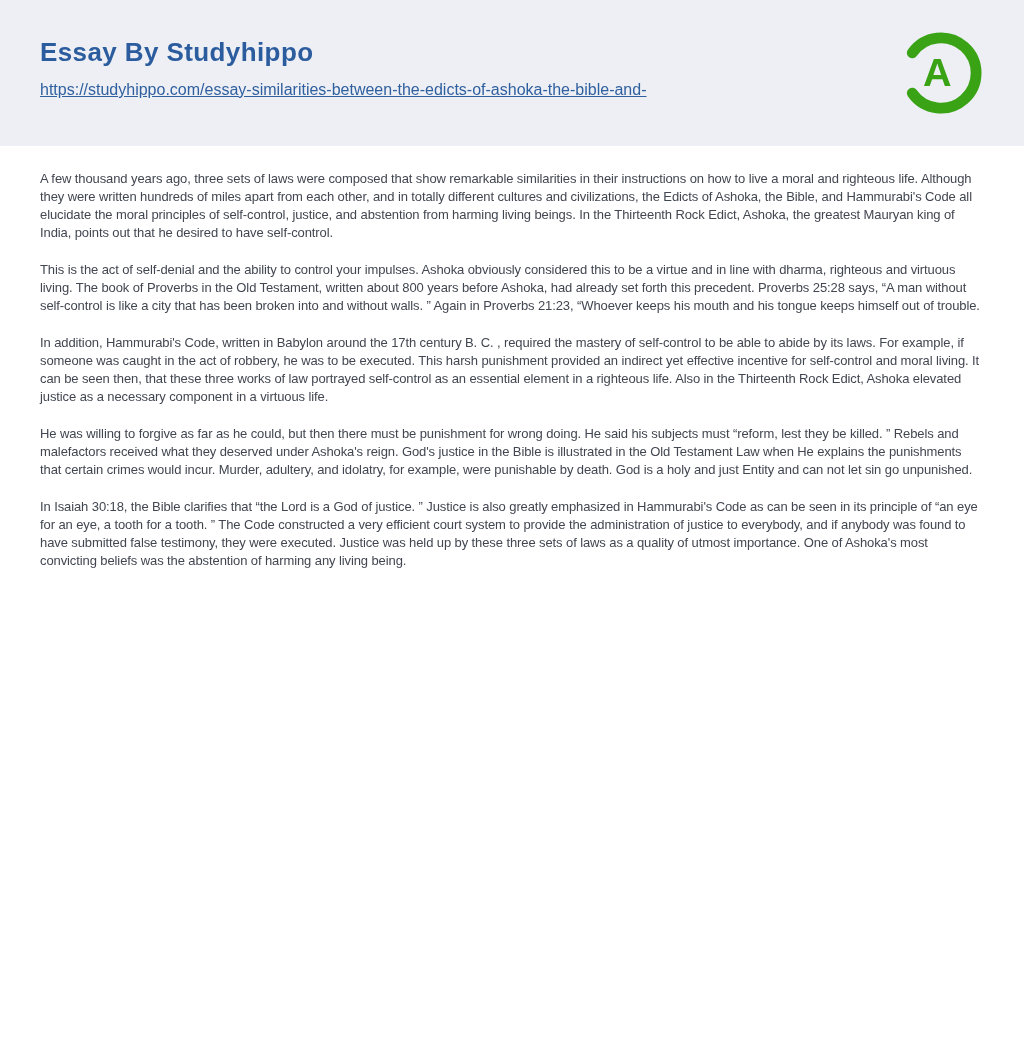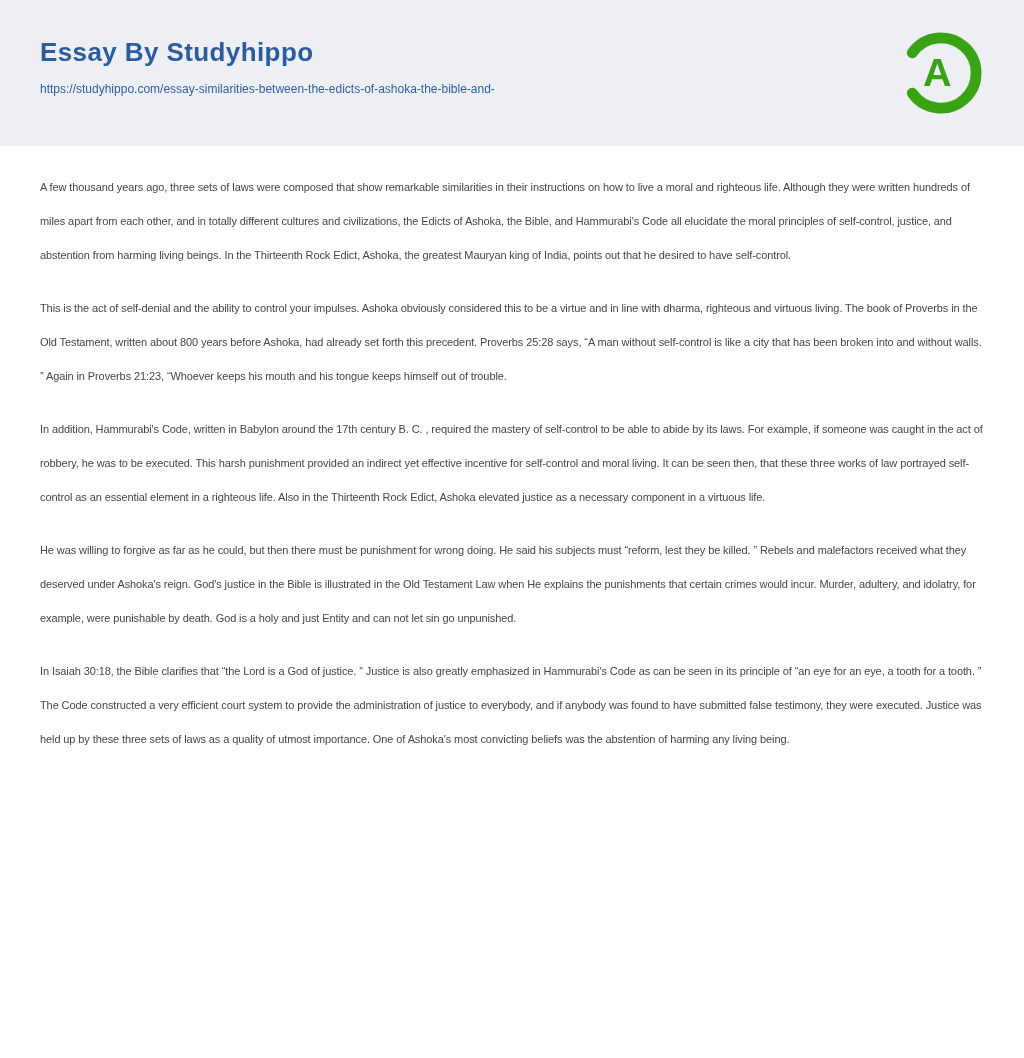--- a/index.html
+++ b/index.html
@@ -25,25 +25,26 @@
   .site-title {
     color: #2b5c9e;
     font-size: 26px;
     font-weight: 700;
     letter-spacing: 0.4px;
     line-height: 28px;
   }
   .url {
     margin-top: 11px;
     color: #2e5f9f;
-    font-size: 12px;
+    font-size: 16px;
     line-height: 25px;
     font-weight: 400;
     max-width: 800px;
     cursor: pointer;
+    text-decoration: underline;
   }
   .url-line { display: block; }
   .logo {
     position: absolute;
     top: 28px;
     right: 38px;
     width: 90px;
     height: 90px;
   }
   .article {
@@ -52,22 +53,22 @@
   .article-title {
     font-size: 33px;
     line-height: 36px;
     color: #1b1e25;
     font-weight: 700;
     letter-spacing: -0.3px;
     margin: 0 0 15px 0;
     max-width: 930px;
   }
   .para {
-    font-size: 11px;
-    line-height: 34px;
+    font-size: 13px;
+    line-height: 18px;
     letter-spacing: -0.1px;
     color: #414650;
     margin: 0 0 19px 0;
   }
 </style>
 </head>
 <body>
 
 <div class="page">
 

